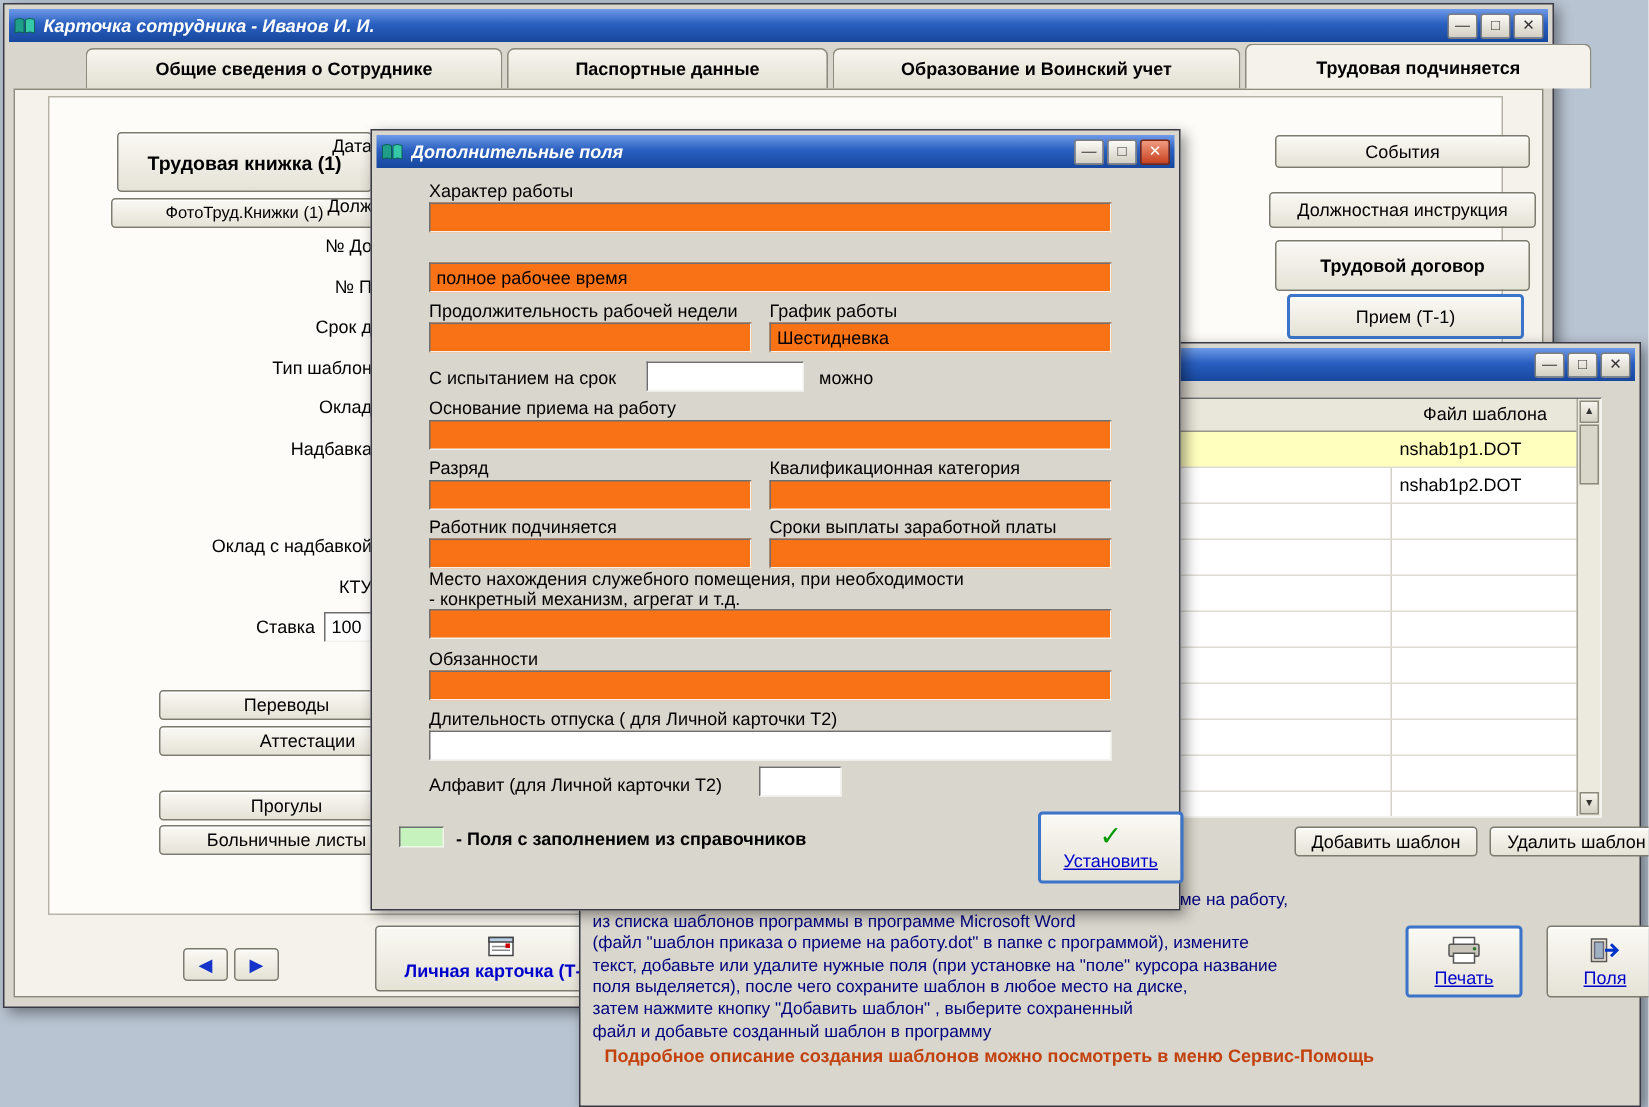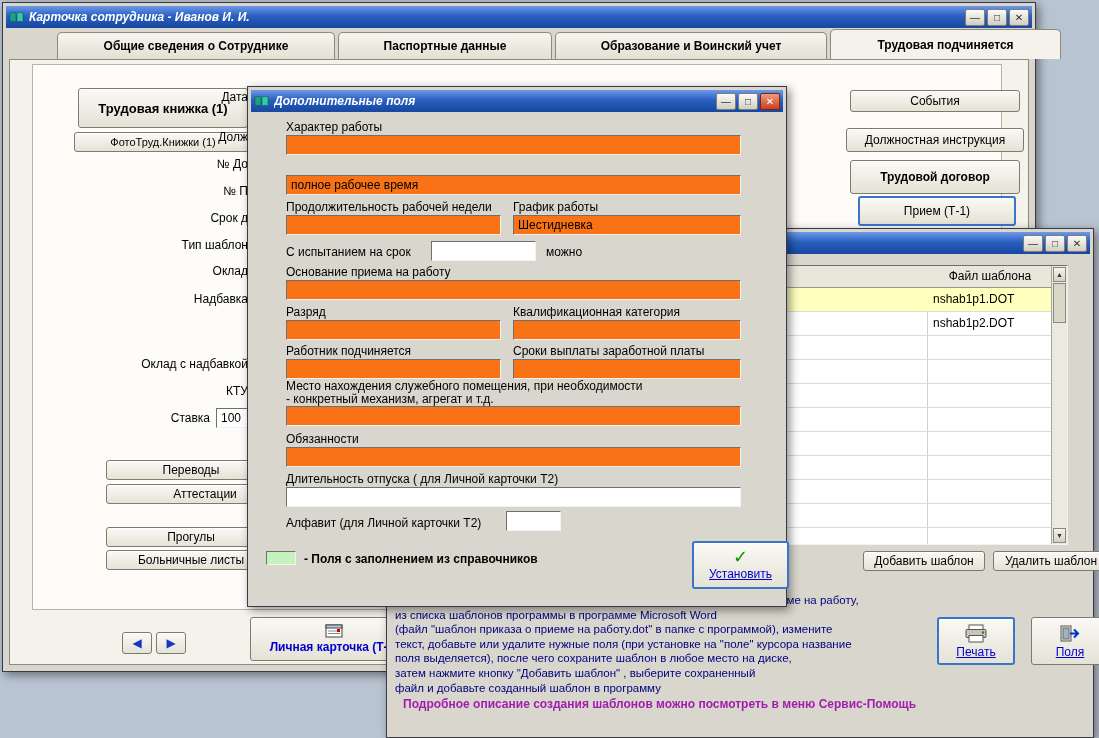--- a/index.html
+++ b/index.html
@@ -66,21 +66,21 @@
   .tbl-header { position:absolute; left:0; top:0; width:660px; height:22px; background:#e9e6da; border-bottom:1px solid #9a978c; }
   .tbl-hcell { position:absolute; left:534px; top:3px; width:126px; text-align:center; font-size:12px; }
   .vline { position:absolute; left:534px; top:0; bottom:0; width:1px; background:#d4d2c8; }
   .tbl-row { position:absolute; left:0; width:660px; height:24px; border-bottom:1px solid #dedcd2; }
   .tbl-row .cell2 { position:absolute; left:540px; top:4px; font-size:12px; }
   .row-hl { background:#ffffbe; }
   .sb { position:absolute; right:0; top:0; bottom:0; width:16px; background:#eceade; border-left:1px solid #a8a69a; }
   .sb-btn { position:absolute; left:1px; width:13px; height:15px; background:linear-gradient(180deg,#f6f4ec,#d4d0c4); border:1px solid #8a8a7d; font-size:7px; text-align:center; line-height:13px; color:#333; }
   .sb-thumb { position:absolute; left:1px; top:17px; width:13px; height:40px; background:#d9d6ca; border:1px solid #8a8a7d; }
   .instructions { position:absolute; left:8px; top:364px; width:506px; font-size:11.5px; line-height:14.6px; color:#00007e; white-space:pre-line; }
-  .bold-note { position:absolute; left:16px; top:468px; width:660px; font-size:12px; font-weight:bold; color:#a21caf; }
+  .bold-note { position:absolute; left:16px; top:468px; width:660px; font-size:12px; font-weight:bold; color:#c2410c; }
   .big-btn { flex-direction:column; gap:2px; padding:3px; }
   .big-btn .cap { color:#0000cc; text-decoration:underline; font-size:12px; }
   
   #dlg-win { left:247px; top:86px; width:540px; height:521px; z-index:30; }
   .dlg-body { position:absolute; left:3px; top:26px; right:3px; bottom:3px; }
   .check { color:#009a00; font-weight:bold; font-size:18px; line-height:16px; }
   .legend-swatch { position:absolute; width:30px; height:14px; background:#c6f2bd; border:1px solid; border-color:#6f6f6f #f2f2ee #f2f2ee #6f6f6f; }
   .legend-text { position:absolute; font-weight:bold; font-size:12px; }
   .win-icon { display:flex; align-items:center; }
 </style>

